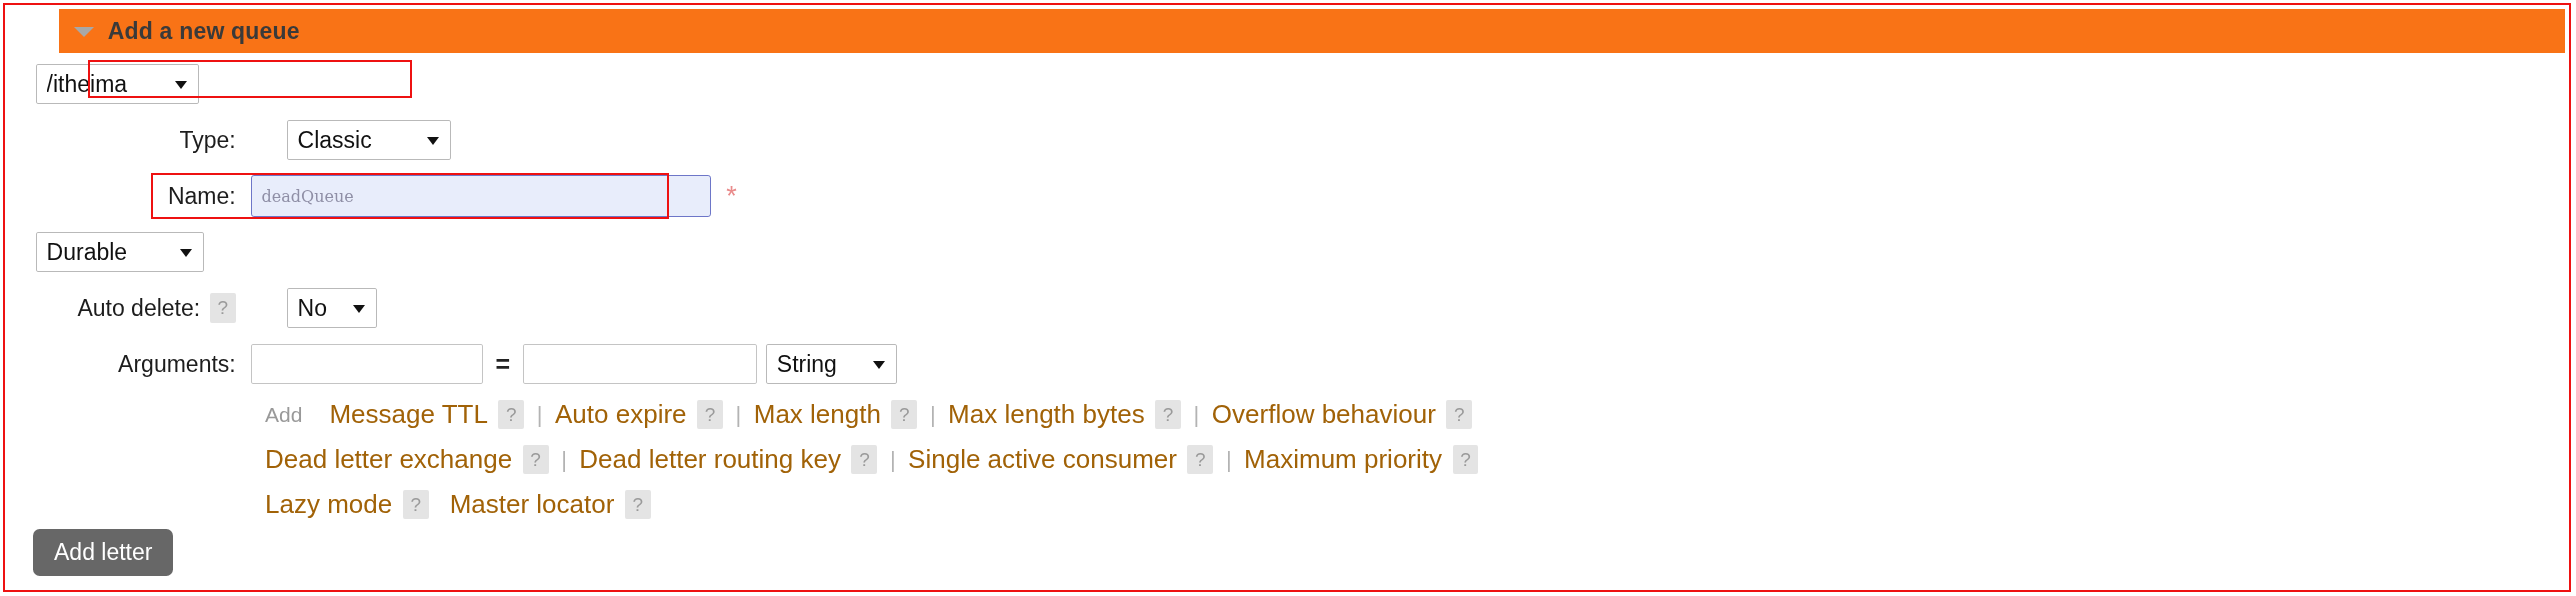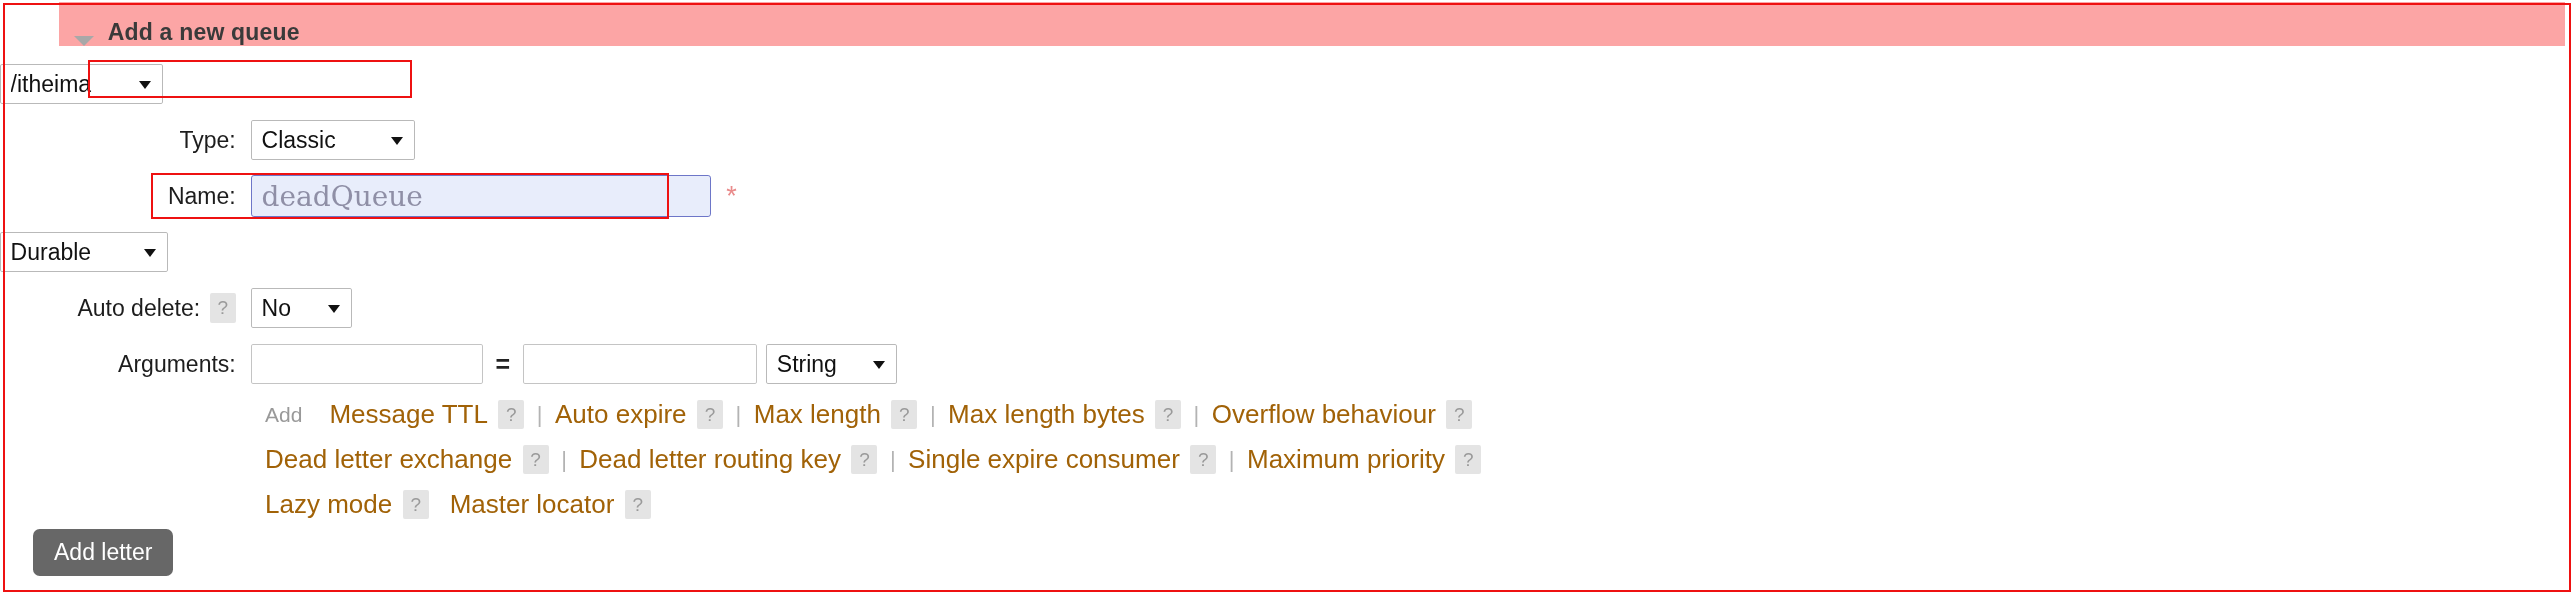--- a/index.html
+++ b/index.html
@@ -22,25 +22,25 @@
     left: 2.9px; top: 2.9px;
     width: 2568px; height: 589px;
     border: 2.9px solid #ee1111;
     pointer-events: none;
     z-index: 40;
   }
 
   
   .section-head {
     position: absolute;
-    left: 59px; top: 2px;
+    left: 59px; top: 9px;
     width: 2506px; height: 44px;
-    background: #fca5a5;
-    display: flex;
-    align-items: flex-end;
+    background: #f97316;
+    display: flex;
+    align-items: center;
     padding-left: 15.3px;
   }
   .collapse-tri {
     width: 0; height: 0;
     border-left: 10.5px solid transparent;
     border-right: 10.5px solid transparent;
     border-top: 10.5px solid #a8a8a8;
     margin-right: 13.4px;
     margin-top: 1.9px;
     flex: none;
@@ -103,20 +103,21 @@
     background: #ffffff;
     border: 1px solid #b9b9b9;
     border-radius: 1.9px;
     height: 40px;
     padding: 0 38px 0 9.6px;
     line-height: 38px;
   }
   .sel-wrap {
     position: relative;
     display: inline-block;
+    margin-left: 36px;
   }
   .sel-wrap::after {
     content: "";
     position: absolute;
     right: 12.5px; top: 50%;
     margin-top: -2.9px;
     width: 0; height: 0;
     border-left: 6.7px solid transparent;
     border-right: 6.7px solid transparent;
     border-top: 8.6px solid #111;
@@ -133,21 +134,21 @@
     border-radius: 1.9px;
     height: 40px;
     padding: 0 7.7px;
   }
   input.name-input {
     width: 460px;
     background: #e8edfb;
     border: 1.9px solid #6d76c8;
     border-radius: 2.9px;
     font-family: "DejaVu Serif", serif;
-    font-size: 28px;
+    font-size: 16px;
     color: #8f8fa6;
     height: 42px;
     padding-left: 9.6px;
   }
   .req-star {
     color: #e98b8b;
     font-size: 27px;
     margin-left: 15.3px;
     line-height: 1;
     user-select: none;
@@ -271,21 +272,21 @@
         </select>
       </span>
     </div>
 
     <div class="row">
       <div class="lbl">
         <span class="lbl-text">Auto delete:</span>
         <span class="help">?</span>
       </div>
       <span class="sel-wrap">
-        <select class="ctl" style="width:101px;">
+        <select class="ctl" style="width:90px;">
           <option>No</option>
         </select>
       </span>
     </div>
 
     <div class="row">
       <div class="lbl">
         <span class="lbl-text">Arguments:</span>
       </div>
       <input class="ctl" type="text" style="width: 232px;" value="">
@@ -338,21 +339,21 @@
       </span>
       <span class="pipe">|</span>
 
       <span class="arg-group">
         <span class="arg-link">Dead letter routing key</span>
         <span class="help">?</span>
       </span>
       <span class="pipe">|</span>
 
       <span class="arg-group">
-        <span class="arg-link">Single expire consumer</span>
+        <span class="arg-link">Single active consumer</span>
         <span class="help">?</span>
       </span>
       <span class="pipe">|</span>
 
       <span class="arg-group">
         <span class="arg-link">Maximum priority</span>
         <span class="help">?</span>
       </span>
     </div>
 

